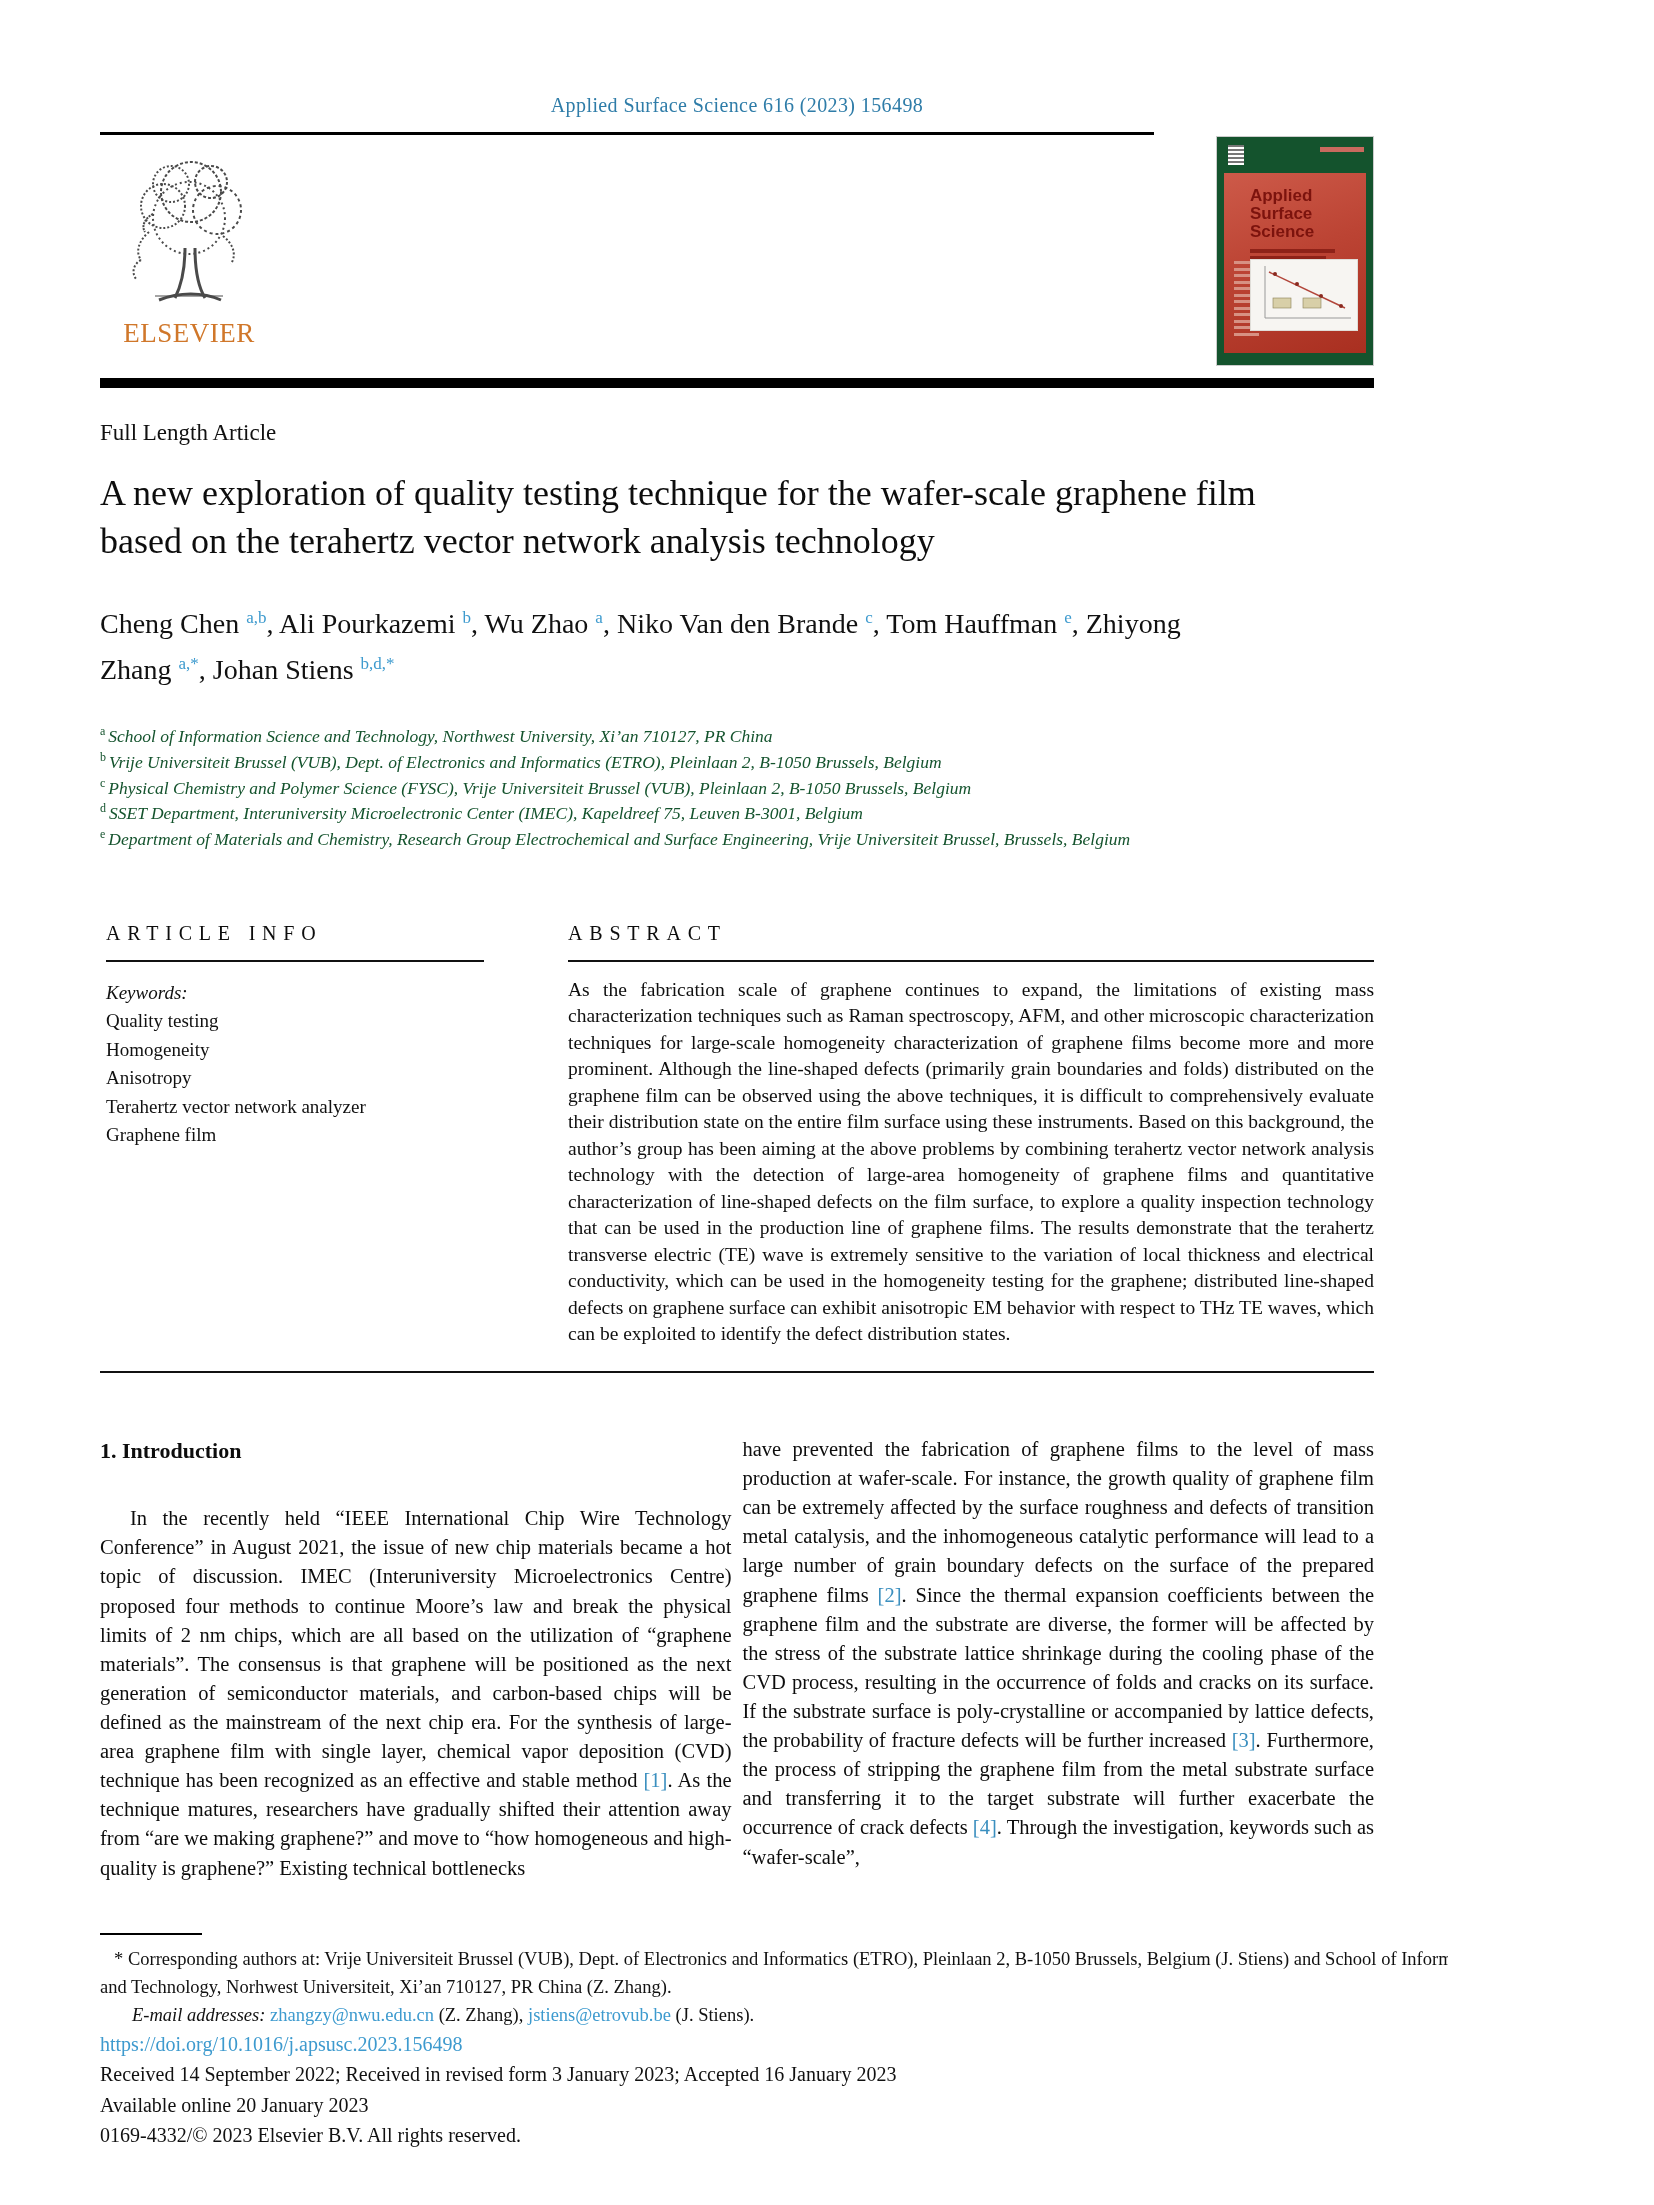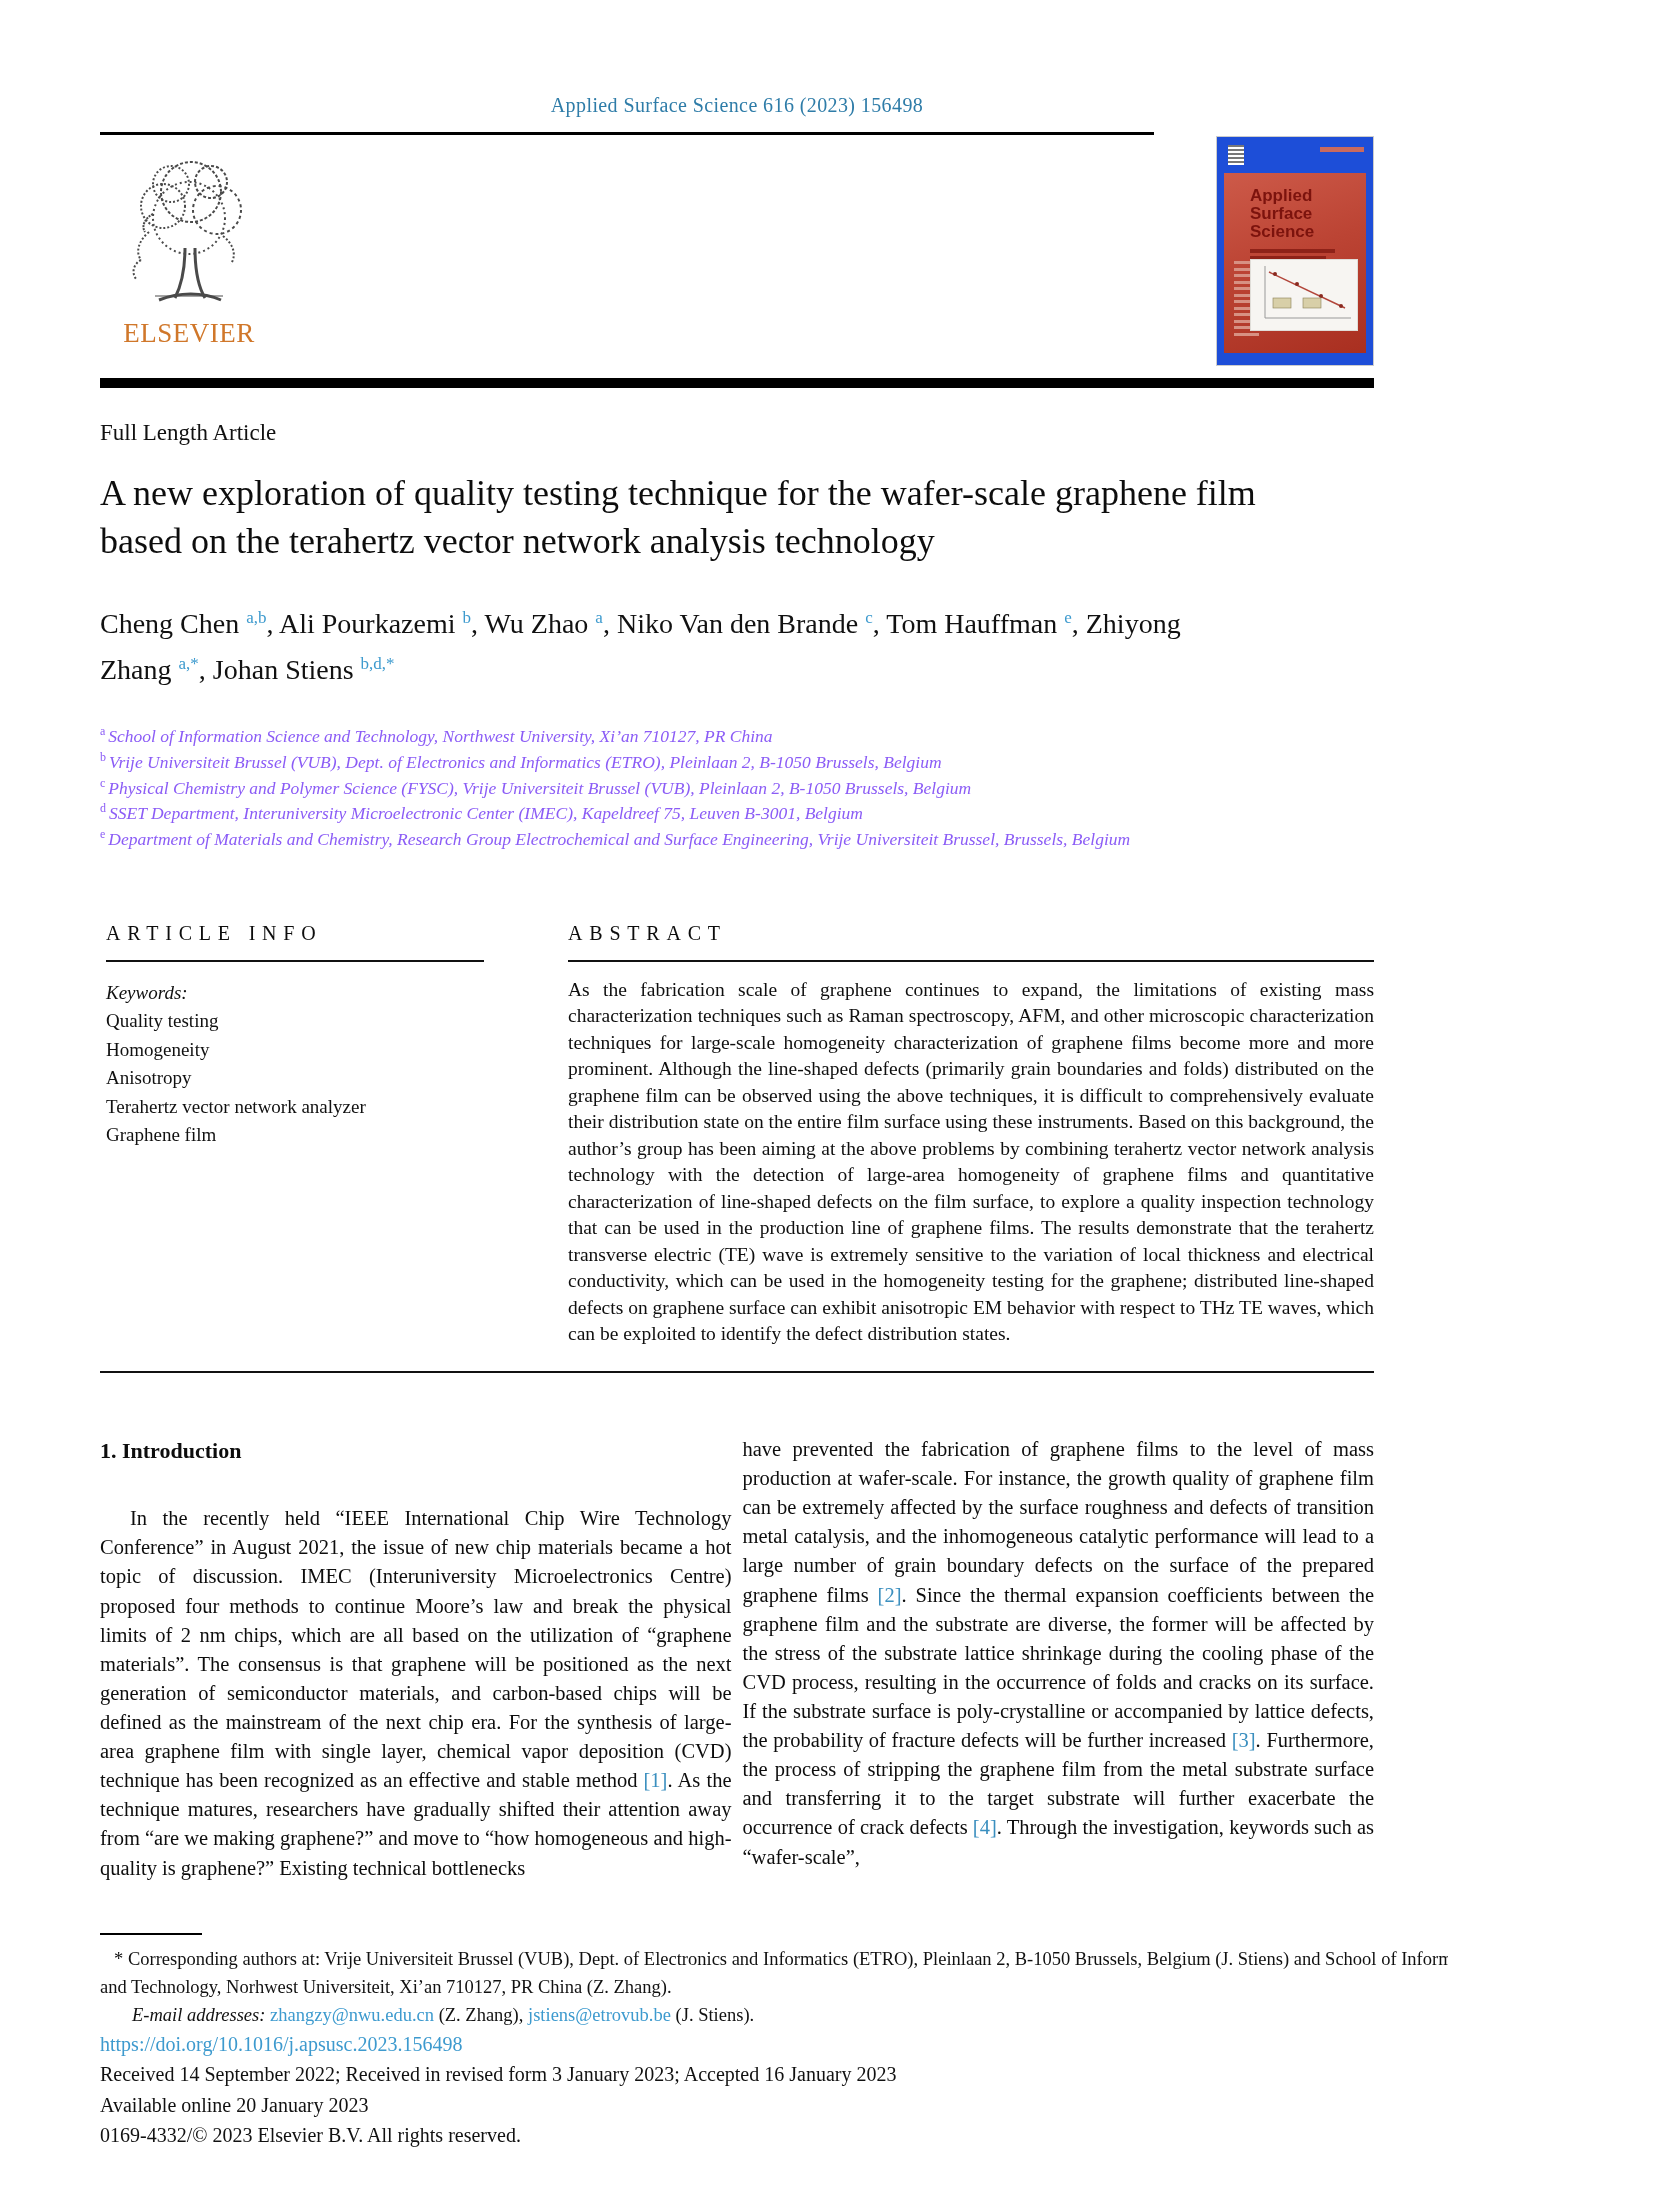--- a/index.html
+++ b/index.html
@@ -46,21 +46,21 @@
   .link-blue { color:#3d9ace; text-decoration:none; }
   .journal-title { font-size:43px; margin-top:24px; color:#0d0d0d; }
   .homepage-line {
     margin-top:28px; font-size:21px;
     font-family:"Liberation Sans", sans-serif; color:#2a2a2a;
   }
 
   
   .cover {
     width:188px; height:230px; margin-left:62px; margin-top:4px;
-    background:#1d4ed8; border:1px solid #cccccc;
+    background:#14532d; border:1px solid #cccccc;
     padding:6px 7px; position:relative;
   }
   .cover-topstrip { height:30px; position:relative; }
   .cover-mark { position:absolute; left:4px; top:2px; width:16px; height:20px;
     background:repeating-linear-gradient(#777 0 2px, #fff 2px 4px); }
   .cover-issn { position:absolute; right:2px; top:4px; width:44px; height:5px; background:#c96a5e; }
   .cover-red {
     height:180px;
     background:linear-gradient(160deg,#cd5a49 0%, #bc4434 45%, #a92f20 100%);
     position:relative; padding:14px 10px 0 26px;
@@ -79,21 +79,21 @@
 
   
   .thick-bar { clear:both; margin-top:12px; height:10px; background:#000; }
 
   
   .article-type { margin-top:32px; font-size:23px; color:#111; }
   .paper-title { margin-top:24px; font-size:36px; font-weight:normal; line-height:1.32; color:#0d0d0d; width:1180px; }
   .authors { margin-top:36px; font-size:28px; line-height:1.65; width:1150px; }
   .authors sup { font-size:17px; color:#3d9ace; }
   .affiliations { margin-top:30px; }
-  .affiliations .aff { font-size:17.5px; font-style:italic; line-height:1.42; color:#8b5cf6; }
+  .affiliations .aff { font-size:17.5px; font-style:italic; line-height:1.42; color:#14532d; }
   .affiliations .aff sup { font-style:normal; font-size:12px; margin-right:3px; }
 
   
   .ia-section { display:flex; margin-top:70px; }
   .ia-left { width:384px; padding-left:6px; flex:none; }
   .ia-right { flex:1; margin-left:84px; }
   .ia-heading { font-size:20px; letter-spacing:.34em; color:#0d0d0d; }
   .ia-rule { border-top:2.5px solid #111; margin-top:15px; }
   .keywords { margin-top:17px; font-size:19px; line-height:1.5; }
   .keywords-label { font-style:italic; }

